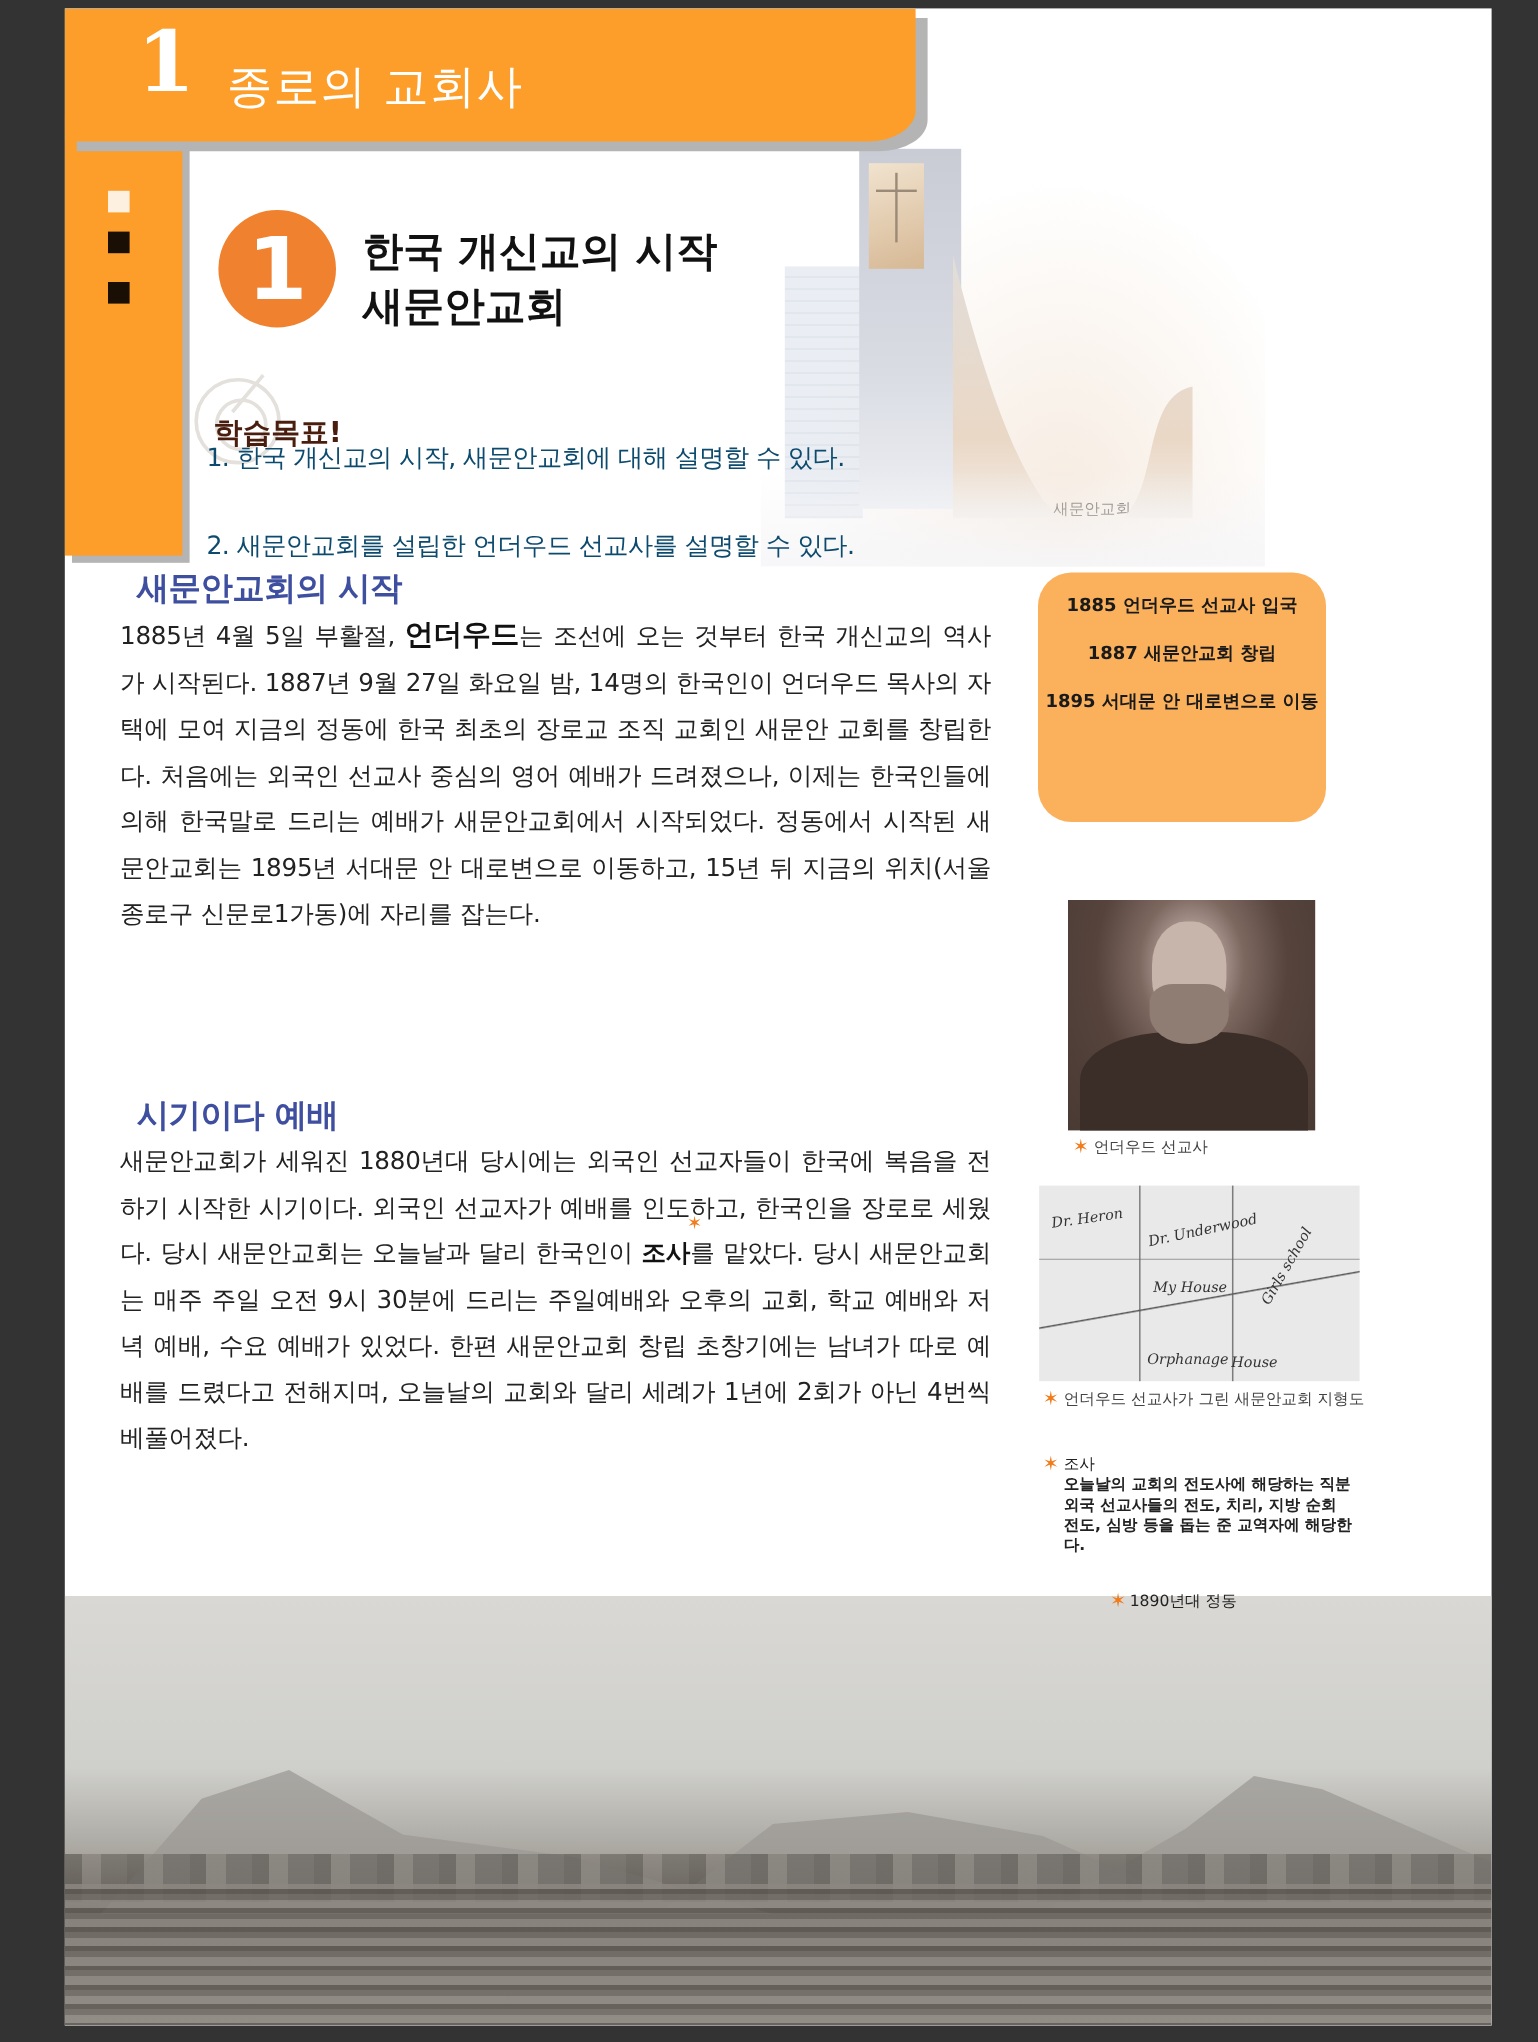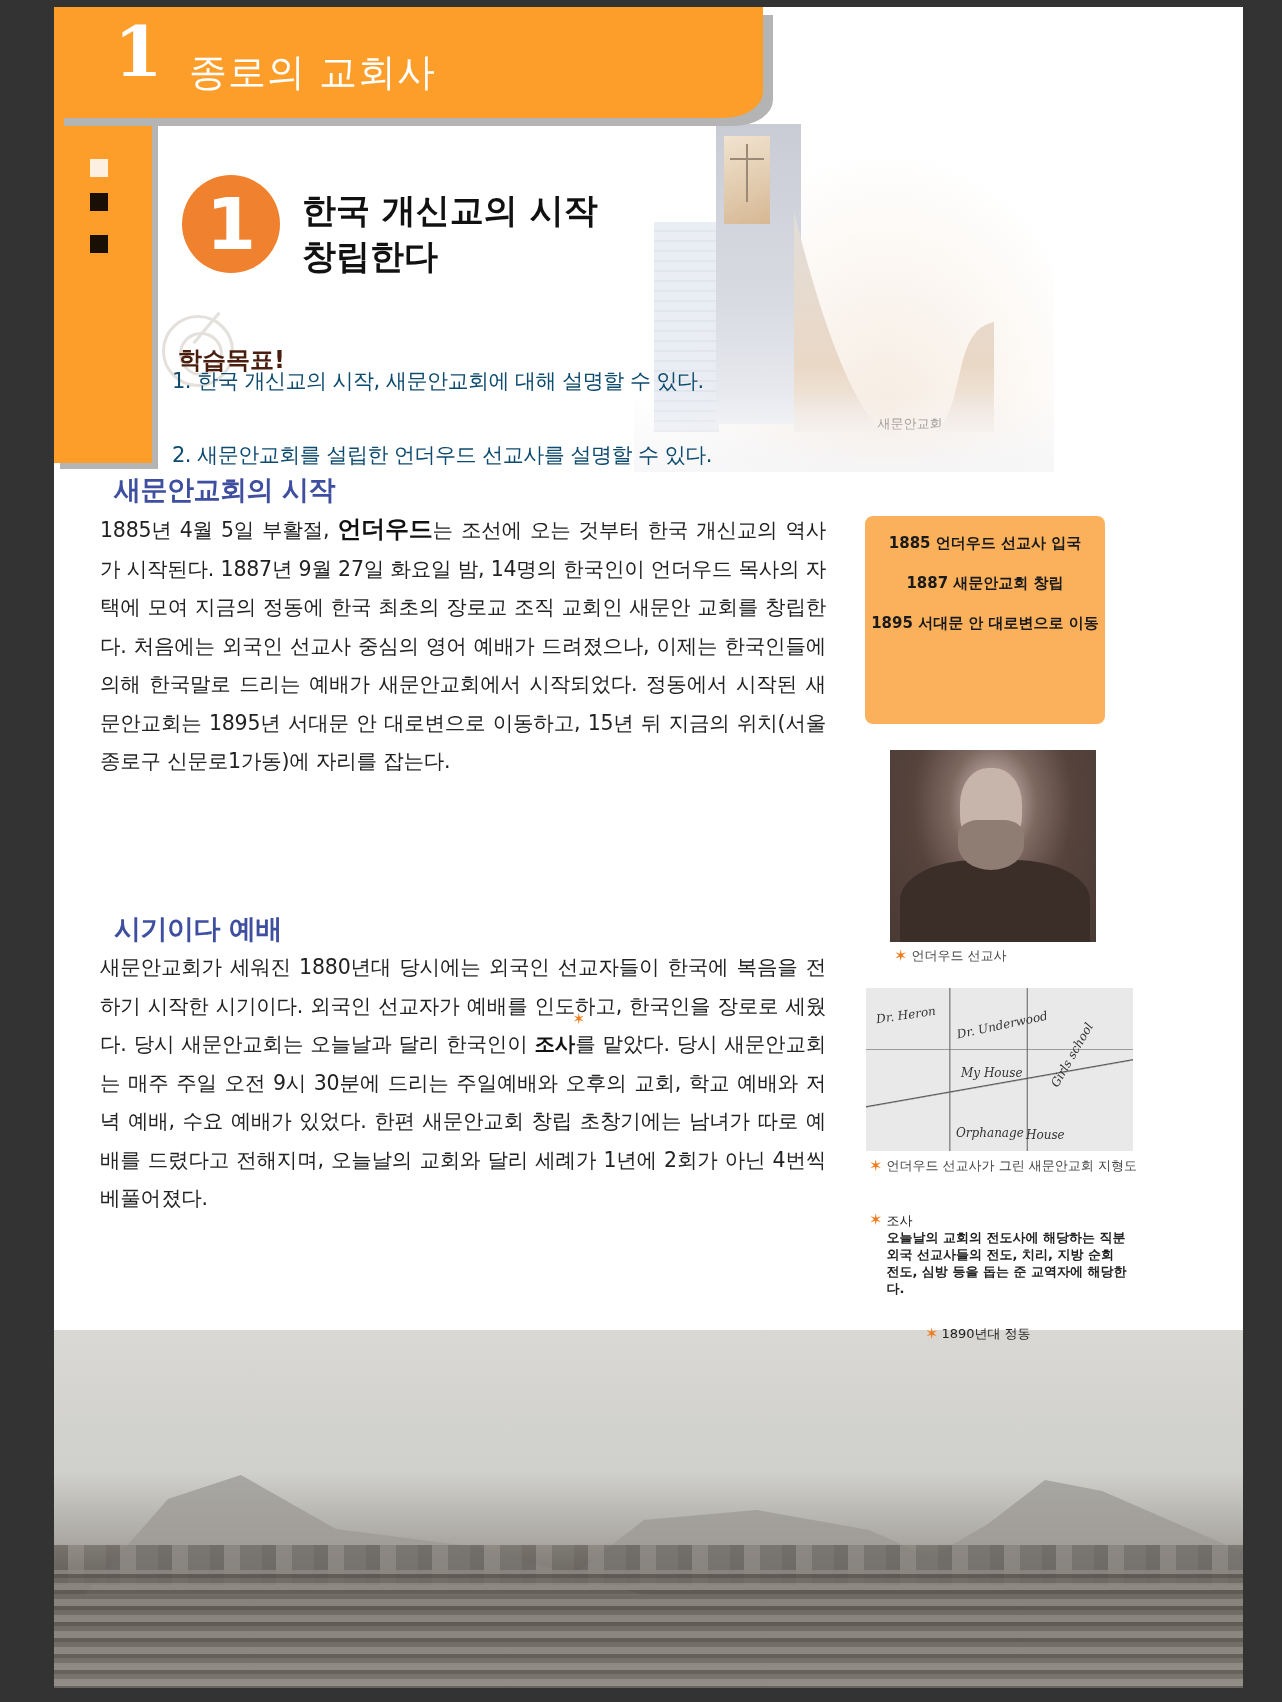--- a/index.html
+++ b/index.html
@@ -105,21 +105,21 @@
     position: absolute; left: 46px; width: 726px; font-size: 20.5px; line-height: 38.5px; color: #222;
     text-align: justify; text-align-last: left; letter-spacing: -0.2px;
   }
   .para b { font-weight: bold; color: #111; }
   .para .big { font-size: 24px; }
   .note-mark { position: relative; }
   .note-mark .star { position: absolute; left: 38px; top: -20px; font-size: 15px; }
 
   
   .timeline {
-    position: absolute; left: 811px; top: 509px; width: 240px; height: 208px; border-radius: 8px;
+    position: absolute; left: 811px; top: 470px; width: 240px; height: 208px; border-radius: 28px;
     background: #fbb15c; padding-top: 18px; text-align: center;
   }
   .timeline .item { font-size: 15px; font-weight: bold; color: #1a1a1a; line-height: 19px; margin-bottom: 21px; padding: 0 4px; }
 
   
   .portrait {
     position: absolute; left: 836px; top: 743px; width: 206px; height: 192px;
     background: radial-gradient(ellipse at 50% 28%, #b9a69f 0 12%, #7d6860 30%, #55433c 55%, #4a3a34 100%);
     overflow: hidden;
   }
@@ -197,21 +197,21 @@
     <div class="hero-fade"></div>
   </div>
   <div class="caption" style="left:776px; top:408px;">
     <span class="star">✶</span>
     <span>종로 새문안교회</span>
   </div>
 
   <div class="lesson-badge">1</div>
   <div class="lesson-title">
     <div>한국 개신교의 시작</div>
-    <div>창립한다</div>
+    <div>새문안교회</div>
   </div>
 
   <div class="target-icon"></div>
   <div class="goals-title">학습목표!</div>
   <div class="goal" style="top:360px;">1. 한국 개신교의 시작, 새문안교회에 대해 설명할 수 있다.</div>
   <div class="goal" style="top:398px;margin-top:36px;">2.  새문안교회를 설립한 언더우드 선교사를 설명할 수 있다.</div>
 
   <div class="sec-heading" style="top:465px;">새문안교회의 시작</div>
   <div class="para" style="top:503px;"><span> 1885년 4월 5일 부활절, </span><b class="big">언더우드</b><span>는 조선에 오는 것부터 한국 개신교의 역사가 시작된다. 1887년 9월 27일 화요일 밤, 14명의 한국인이 언더우드 목사의 자택에 모여 지금의 정동에 한국 최초의 장로교 조직 교회인 새문안 교회를 창립한다. 처음에는 외국인 선교사 중심의 영어 예배가 드려졌으나, 이제는 한국인들에 의해 한국말로 드리는 예배가 새문안교회에서 시작되었다. 정동에서 시작된 새문안교회는 1895년 서대문 안 대로변으로 이동하고, 15년 뒤 지금의 위치(서울 종로구 신문로1가동)에 자리를 잡는다.</span></div>
 

